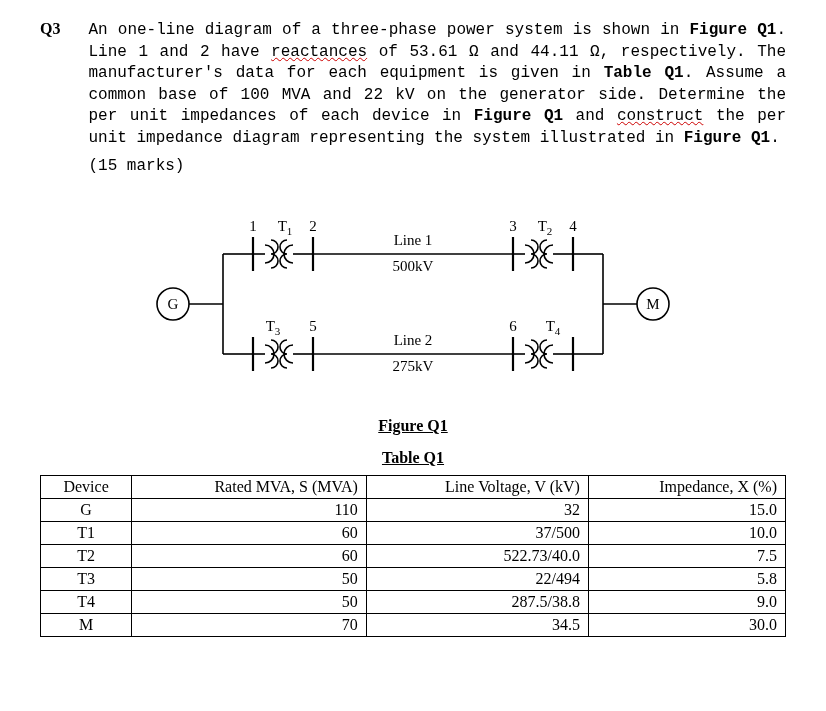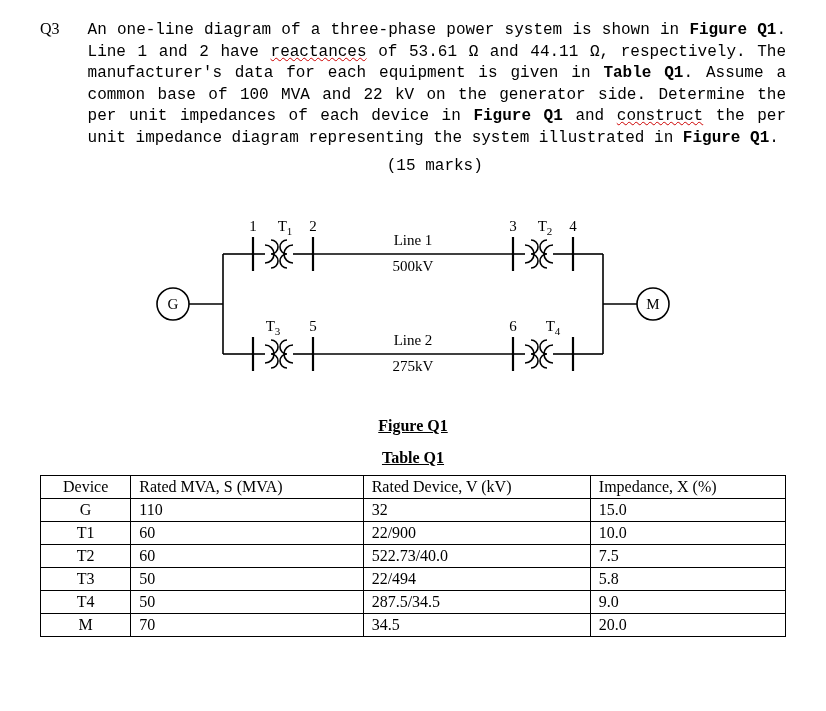--- a/index.html
+++ b/index.html
@@ -5,37 +5,37 @@
     * { box-sizing: border-box; margin: 0; padding: 0; }
     body {
       font-family: "Times New Roman", Times, serif;
       font-size: 16px;
       color: #000;
       background: #fff;
       width: 826px;
       padding: 20px 40px;
     }
     .header-row { display: flex; gap: 28px; }
-    .qnum { font-weight: normal; flex: 0 0 auto; }
+    .qnum { font-weight: bold; flex: 0 0 auto; }
     .qtext { flex: 1; text-align: justify; line-height: 1.35; font-family: Liberation Mono, monospace; }
     .wavy { text-decoration: underline wavy #c00; text-decoration-thickness: 1px; }
-    .marks { text-align: center; margin-top: 6px; padding-right: 4px; }
+    .marks { text-align: left; margin-top: 6px; padding-right: 4px; }
     strong { font-weight: bold; }
 
     
     .figwrap { margin: 22px 0 8px 0; display: flex; justify-content: center; }
     svg { display: block; }
     .lbl { font-family: "Times New Roman", serif; font-size: 15px; }
     .sub { font-size: 11px; }
     .fig-cap { text-align:center; font-weight:bold; text-decoration:underline; margin-top:6px; }
     .tab-cap { text-align:center; font-weight:bold; text-decoration:underline; margin:14px 0 8px 0; }
 
     
     table { border-collapse: collapse; width: 100%; margin-top: 4px; }
-    th, td { border: 1px solid #000; padding: 2px 8px; text-align: left; font-weight: normal; font-size: 16px; }
+    th, td { border: 1px solid #000; padding: 2px 8px; text-align: right; font-weight: normal; font-size: 16px; }
     th { font-weight: normal; }
     td:first-child, th:first-child { text-align: center; }
   </style>
 </head>
 <body>
 
 <div class="header-row">
   <div class="qnum">Q3</div>
   <div class="qtext">
     <span>An one-line diagram of a three-phase power system is shown in </span><strong>Figure Q1</strong><span>. Line 1 and 2 have </span><span class="wavy">reactances</span><span> of 53.61 Ω and 44.11 Ω, respectively. The manufacturer's data for each equipment is given in </span><strong>Table Q1</strong><span>. Assume a common base of 100 MVA and 22 kV on the generator side.  Determine the per unit impedances of each device in </span><strong>Figure Q1</strong><span> and </span><span class="wavy">construct</span><span> the per unit impedance diagram representing the system illustrated in </span><strong>Figure Q1</strong><span>.</span>
@@ -130,55 +130,55 @@
 </div>
 
 <div class="fig-cap">Figure Q1</div>
 <div class="tab-cap">Table Q1</div>
 
 <table>
   <thead>
     <tr>
       <th>Device</th>
       <th>Rated MVA, S (MVA)</th>
-      <th>Rated Device, V (kV)</th>
+      <th>Line Voltage, V (kV)</th>
       <th>Impedance, X (%)</th>
     </tr>
   </thead>
   <tbody id="tbody">
       <tr>
         <td>G</td>
         <td>110</td>
         <td>32</td>
         <td>15.0</td>
       </tr>
       <tr>
         <td>T1</td>
         <td>60</td>
-        <td>22/900</td>
+        <td>37/500</td>
         <td>10.0</td>
       </tr>
       <tr>
         <td>T2</td>
         <td>60</td>
         <td>522.73/40.0</td>
         <td>7.5</td>
       </tr>
       <tr>
         <td>T3</td>
         <td>50</td>
         <td>22/494</td>
         <td>5.8</td>
       </tr>
       <tr>
         <td>T4</td>
         <td>50</td>
-        <td>287.5/34.5</td>
+        <td>287.5/38.8</td>
         <td>9.0</td>
       </tr>
       <tr>
         <td>M</td>
         <td>70</td>
         <td>34.5</td>
-        <td>20.0</td>
+        <td>30.0</td>
       </tr>
     </tbody>
 </table>
 
 </body></html>

